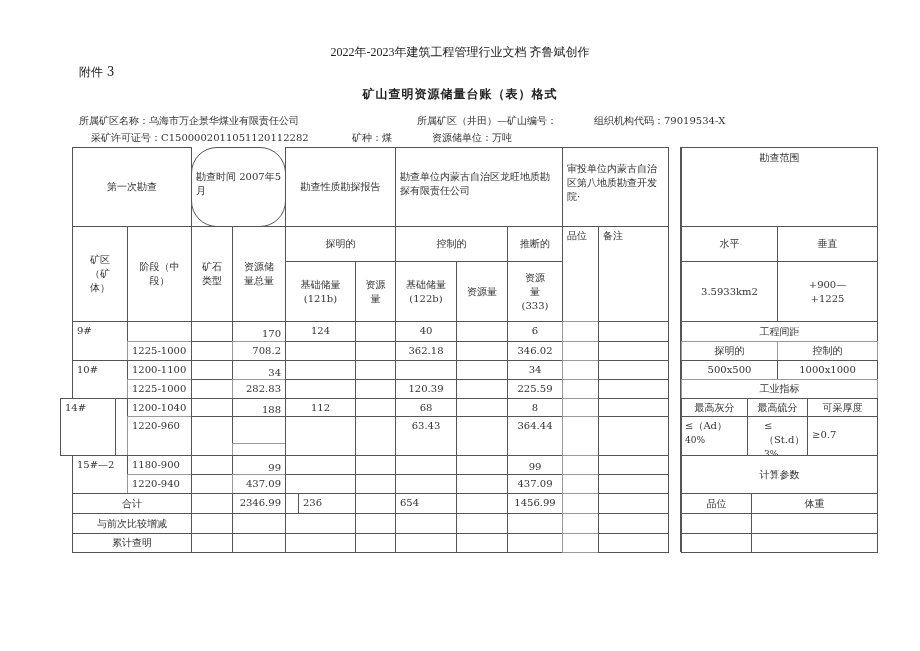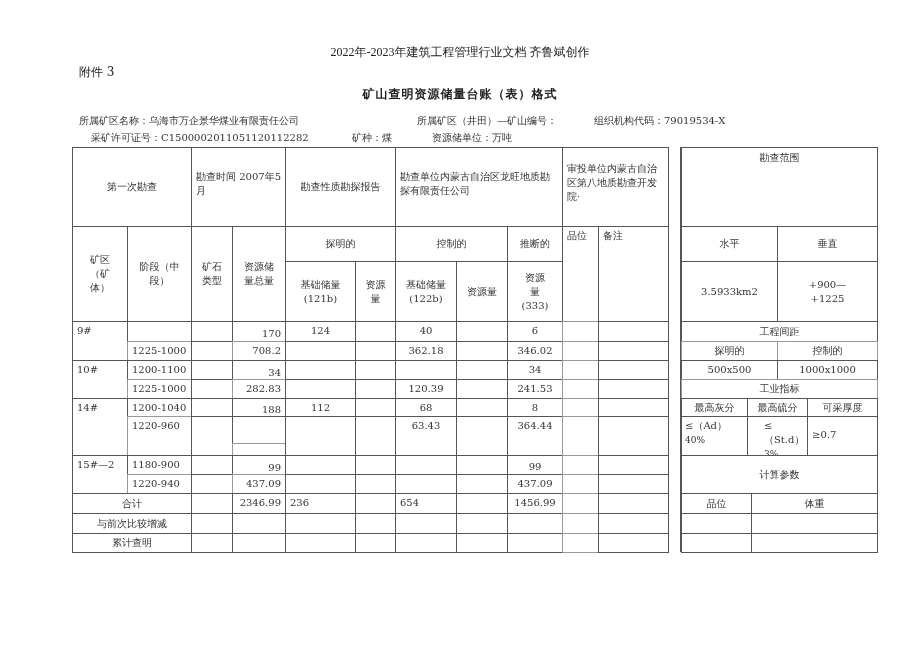--- a/index.html
+++ b/index.html
@@ -30,21 +30,21 @@
 <div class="abs meta" style="left:79px;top:114px;">所属矿区名称：乌海市万企景华煤业有限责任公司</div>
 <div class="abs meta" style="left:417px;top:114px;">所属矿区（井田）—矿山编号：</div>
 <div class="abs meta" style="left:594px;top:114px;">组织机构代码：79019534-X</div>
 <div class="abs meta" style="left:91px;top:131px;">采矿许可证号：C1500002011051120112282</div>
 <div class="abs meta" style="left:352px;top:131px;">矿种：煤</div>
 <div class="abs meta" style="left:432px;top:131px;">资源储单位：万吨</div>
 
 <div>
 
   <div class="cell c" style="left:72px;top:147px;width:120px;height:80px;">第一次勘查</div>
-  <div class="cell tl" style="left:191px;top:147px;width:95px;height:80px;padding-top:22px;white-space:normal;">勘查时间 2007年5月</div>
+  <div class="cell tl" style="left:191px;top:147px;width:95px;height:80px;padding-top:22px;white-space:normal;border-radius:26px;">勘查时间 2007年5月</div>
   <div class="cell c" style="left:285px;top:147px;width:111px;height:80px;">勘查性质勘探报告</div>
   <div class="cell tl" style="left:395px;top:147px;width:168px;height:80px;padding-top:22px;white-space:normal;">勘查单位内蒙古自治区龙旺地质勘探有限责任公司</div>
   <div class="cell tl" style="left:562px;top:147px;width:107px;height:80px;padding-top:14px;white-space:normal;">审投单位内蒙古自治区第八地质勘查开发院·</div>
 
   <div class="cell c" style="left:72px;top:226px;width:56px;height:96px;padding:2px 10px;">矿区（矿体）</div>
   <div class="cell c" style="left:127px;top:226px;width:65px;height:96px;padding:2px 8px;">阶段（中段）</div>
   <div class="cell c" style="left:191px;top:226px;width:42px;height:96px;padding:18px 8px;">矿石类型</div>
   <div class="cell c" style="left:232px;top:226px;width:54px;height:96px;padding:2px 8px;">资源储量总量</div>
   <div class="cell c" style="left:285px;top:226px;width:111px;height:36px;">探明的</div>
   <div class="cell c" style="left:395px;top:226px;width:113px;height:36px;">控制的</div>
@@ -52,21 +52,21 @@
   <div class="cell tl" style="left:562px;top:226px;width:37px;height:96px;">品位</div>
   <div class="cell tl" style="left:598px;top:226px;width:71px;height:96px;">备注</div>
   <div class="cell c" style="left:285px;top:261px;width:71px;height:61px;padding:2px 10px;">基础储量(121b)</div>
   <div class="cell c" style="left:355px;top:261px;width:41px;height:61px;padding:2px 6px;">资源量</div>
   <div class="cell c" style="left:395px;top:261px;width:62px;height:61px;padding:2px 6px;">基础储量(122b)</div>
   <div class="cell c" style="left:456px;top:261px;width:52px;height:61px;">资源量</div>
   <div class="cell c" style="left:507px;top:261px;width:56px;height:61px;padding:2px 18px;">资源量(333)</div>
 
   <div class="cell tl" style="left:72px;top:321px;width:56px;height:40px;">9#</div>
   <div class="cell tl" style="left:72px;top:360px;width:56px;height:39px;">10#</div>
-  <div class="cell tl" style="left:72px;top:398px;width:56px;height:58px;">14#</div>
+  <div class="cell tl" style="left:60px;top:398px;width:56px;height:58px;">14#</div>
   <div class="cell tl" style="left:72px;top:455px;width:56px;height:39px;">15#—2</div>
 
   <div class="cell tl" style="left:127px;top:338px;width:58px;height:21px;margin-top:34px;">1200-1070</div>
   <div class="cell" style="left:191px;top:321px;width:42px;height:21px;"></div>
   <div class="cell tr" style="left:232px;top:321px;width:54px;height:21px;padding-top:5px;">170</div>
   <div class="cell c top" style="left:285px;top:321px;width:71px;height:21px;">124</div>
   <div class="cell" style="left:355px;top:321px;width:41px;height:21px;"></div>
   <div class="cell c top" style="left:395px;top:321px;width:62px;height:21px;">40</div>
   <div class="cell" style="left:456px;top:321px;width:52px;height:21px;"></div>
   <div class="cell c top" style="left:507px;top:321px;width:56px;height:21px;">6</div>
@@ -95,21 +95,21 @@
   <div class="cell grayb" style="left:562px;top:360px;width:37px;height:20px;"></div>
   <div class="cell" style="left:598px;top:360px;width:71px;height:20px;"></div>
 
   <div class="cell tl grayb" style="left:127px;top:379px;width:65px;height:20px;">1225-1000</div>
   <div class="cell" style="left:191px;top:379px;width:42px;height:20px;"></div>
   <div class="cell tr grayb" style="left:232px;top:379px;width:54px;height:20px;">282.83</div>
   <div class="cell" style="left:285px;top:379px;width:71px;height:20px;"></div>
   <div class="cell" style="left:355px;top:379px;width:41px;height:20px;"></div>
   <div class="cell c top" style="left:395px;top:379px;width:62px;height:20px;">120.39</div>
   <div class="cell" style="left:456px;top:379px;width:52px;height:20px;"></div>
-  <div class="cell c top" style="left:507px;top:379px;width:56px;height:20px;">241.53</div>
+  <div class="cell c top" style="left:507px;top:379px;width:56px;height:20px;">225.59</div>
   <div class="cell grayb" style="left:562px;top:379px;width:37px;height:20px;"></div>
   <div class="cell" style="left:598px;top:379px;width:71px;height:20px;"></div>
 
   <div class="cell tl" style="left:127px;top:398px;width:65px;height:19px;">1200-1040</div>
   <div class="cell" style="left:191px;top:398px;width:42px;height:19px;"></div>
   <div class="cell tr" style="left:232px;top:398px;width:54px;height:19px;padding-top:4px;">188</div>
   <div class="cell c top" style="left:285px;top:398px;width:71px;height:19px;">112</div>
   <div class="cell" style="left:355px;top:398px;width:41px;height:19px;"></div>
   <div class="cell c top" style="left:395px;top:398px;width:62px;height:19px;">68</div>
   <div class="cell" style="left:456px;top:398px;width:52px;height:19px;"></div>
@@ -146,21 +146,21 @@
   <div class="cell" style="left:355px;top:474px;width:41px;height:20px;"></div>
   <div class="cell" style="left:395px;top:474px;width:62px;height:20px;"></div>
   <div class="cell" style="left:456px;top:474px;width:52px;height:20px;"></div>
   <div class="cell c top" style="left:507px;top:474px;width:56px;height:20px;">437.09</div>
   <div class="cell grayb" style="left:562px;top:474px;width:37px;height:20px;"></div>
   <div class="cell" style="left:598px;top:474px;width:71px;height:20px;"></div>
 
   <div class="cell c" style="left:72px;top:493px;width:120px;height:21px;">合计</div>
   <div class="cell" style="left:191px;top:493px;width:42px;height:21px;"></div>
   <div class="cell tr" style="left:232px;top:493px;width:54px;height:21px;">2346.99</div>
-  <div class="cell tl" style="left:285px;top:493px;width:71px;height:21px;">236</div>
+  <div class="cell tl" style="left:298px;top:493px;width:71px;height:21px;">236</div>
   <div class="cell" style="left:355px;top:493px;width:41px;height:21px;"></div>
   <div class="cell tl" style="left:395px;top:493px;width:62px;height:21px;">654</div>
   <div class="cell" style="left:456px;top:493px;width:52px;height:21px;"></div>
   <div class="cell c top" style="left:507px;top:493px;width:56px;height:21px;">1456.99</div>
   <div class="cell grayb" style="left:562px;top:493px;width:37px;height:21px;"></div>
   <div class="cell" style="left:598px;top:493px;width:71px;height:21px;"></div>
 
   <div class="cell c" style="left:72px;top:513px;width:120px;height:21px;">与前次比较增减</div>
   <div class="cell" style="left:191px;top:513px;width:42px;height:21px;"></div>
   <div class="cell" style="left:232px;top:513px;width:54px;height:21px;"></div>

